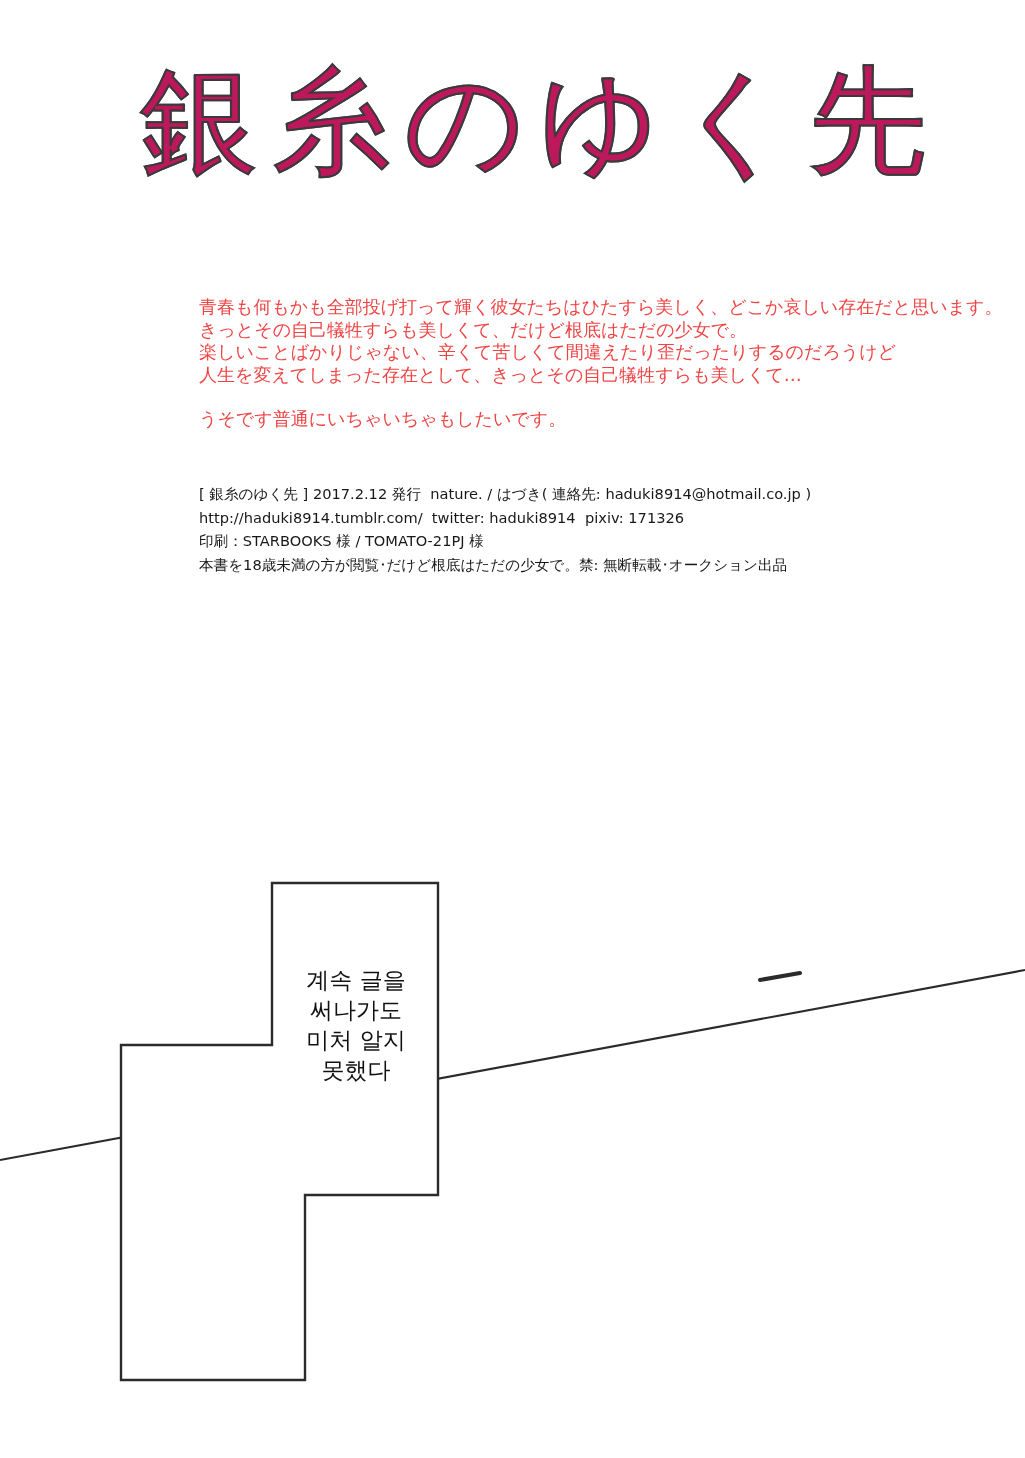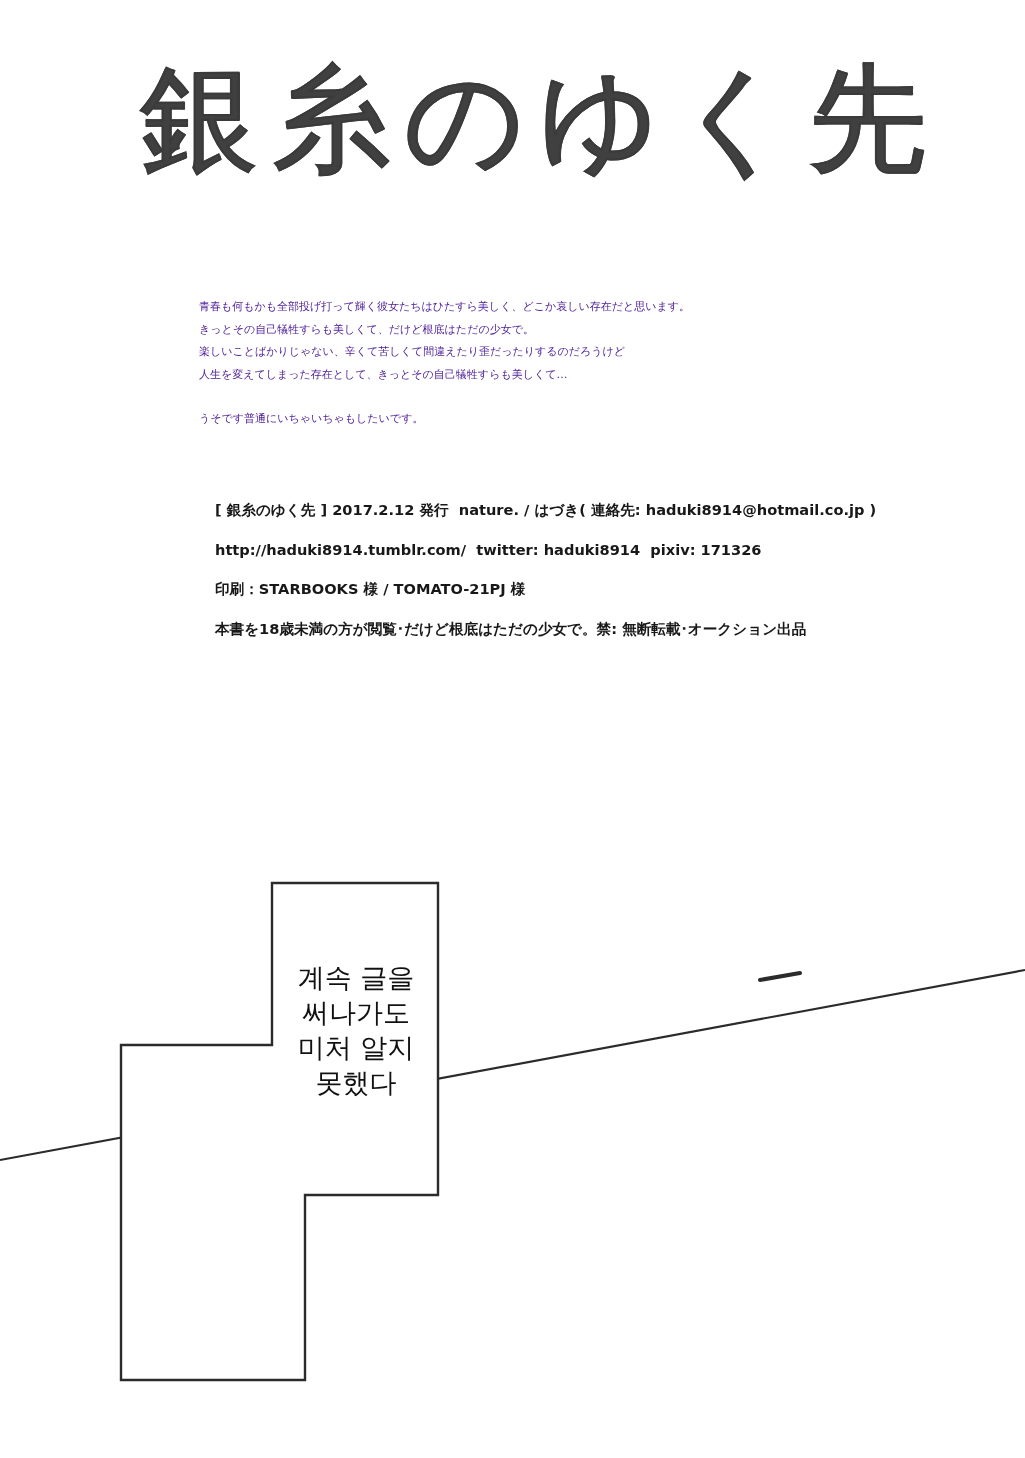--- a/index.html
+++ b/index.html
@@ -15,44 +15,44 @@
     font-family: "Liberation Sans", sans-serif;
     color: #1a1a1a;
   }
 
   
   .title {
     position: absolute;
     left: 140px;
     top: 62px;
     width: 800px;
-    font-family: Liberation Serif, serif;
+    font-family: Liberation Sans, sans-serif;
     font-size: 118px;
     line-height: 1.0;
     letter-spacing: 14px;
     font-weight: 400;
-    color: #404040;
+    color: #be185d;
     -webkit-text-stroke: 2px #3a3a3a;
     text-stroke: 2px #3a3a3a;
     text-shadow:
       -1.2px 0 #4a4a4a, 1.2px 0 #4a4a4a,
       0 -1.2px #4a4a4a, 0 1.2px #4a4a4a;
     white-space: nowrap;
   }
 
   
   .afterword {
     position: absolute;
     left: 199px;
     top: 296px;
     width: 690px;
     font-family: "DejaVu Sans", sans-serif;
-    font-size: 11px;
+    font-size: 18px;
     line-height: 22.5px;
-    color: #4c1d95;
+    color: #ef4444;
   }
   .afterword p {
     margin: 0;
     white-space: pre;
   }
   .afterword .gap {
     height: 22px;
   }
 
   
@@ -60,23 +60,22 @@
     position: absolute;
     left: 199px;
     top: 482px;
     width: 700px;
     font-family: "DejaVu Sans", sans-serif;
     font-size: 14.6px;
     line-height: 23.5px;
     color: #181818;
   }
   .colophon p {
-    margin: 16px;
+    margin: 0;
     white-space: pre;
-    font-weight: bold;
   }
 
   
   .panel-area {
     position: absolute;
     left: 0;
     top: 860px;
     width: 1025px;
     height: 560px;
   }
@@ -90,23 +89,23 @@
     position: absolute;
     font-family: "DejaVu Sans", sans-serif;
     color: #111111;
     text-align: center;
     line-height: 1.30;
     white-space: pre-line;
     font-weight: 400;
   }
   .balloon-upper {
     left: 281px;
-    top: 100px;
+    top: 106px;
     width: 150px;
-    font-size: 27px;
+    font-size: 23px;
     text-align: center;
   }
   .balloon-lower {
     left: 131px;
     top: 268px;
     width: 175px;
     font-size: 27px;
   }
 </style>
 </head>

